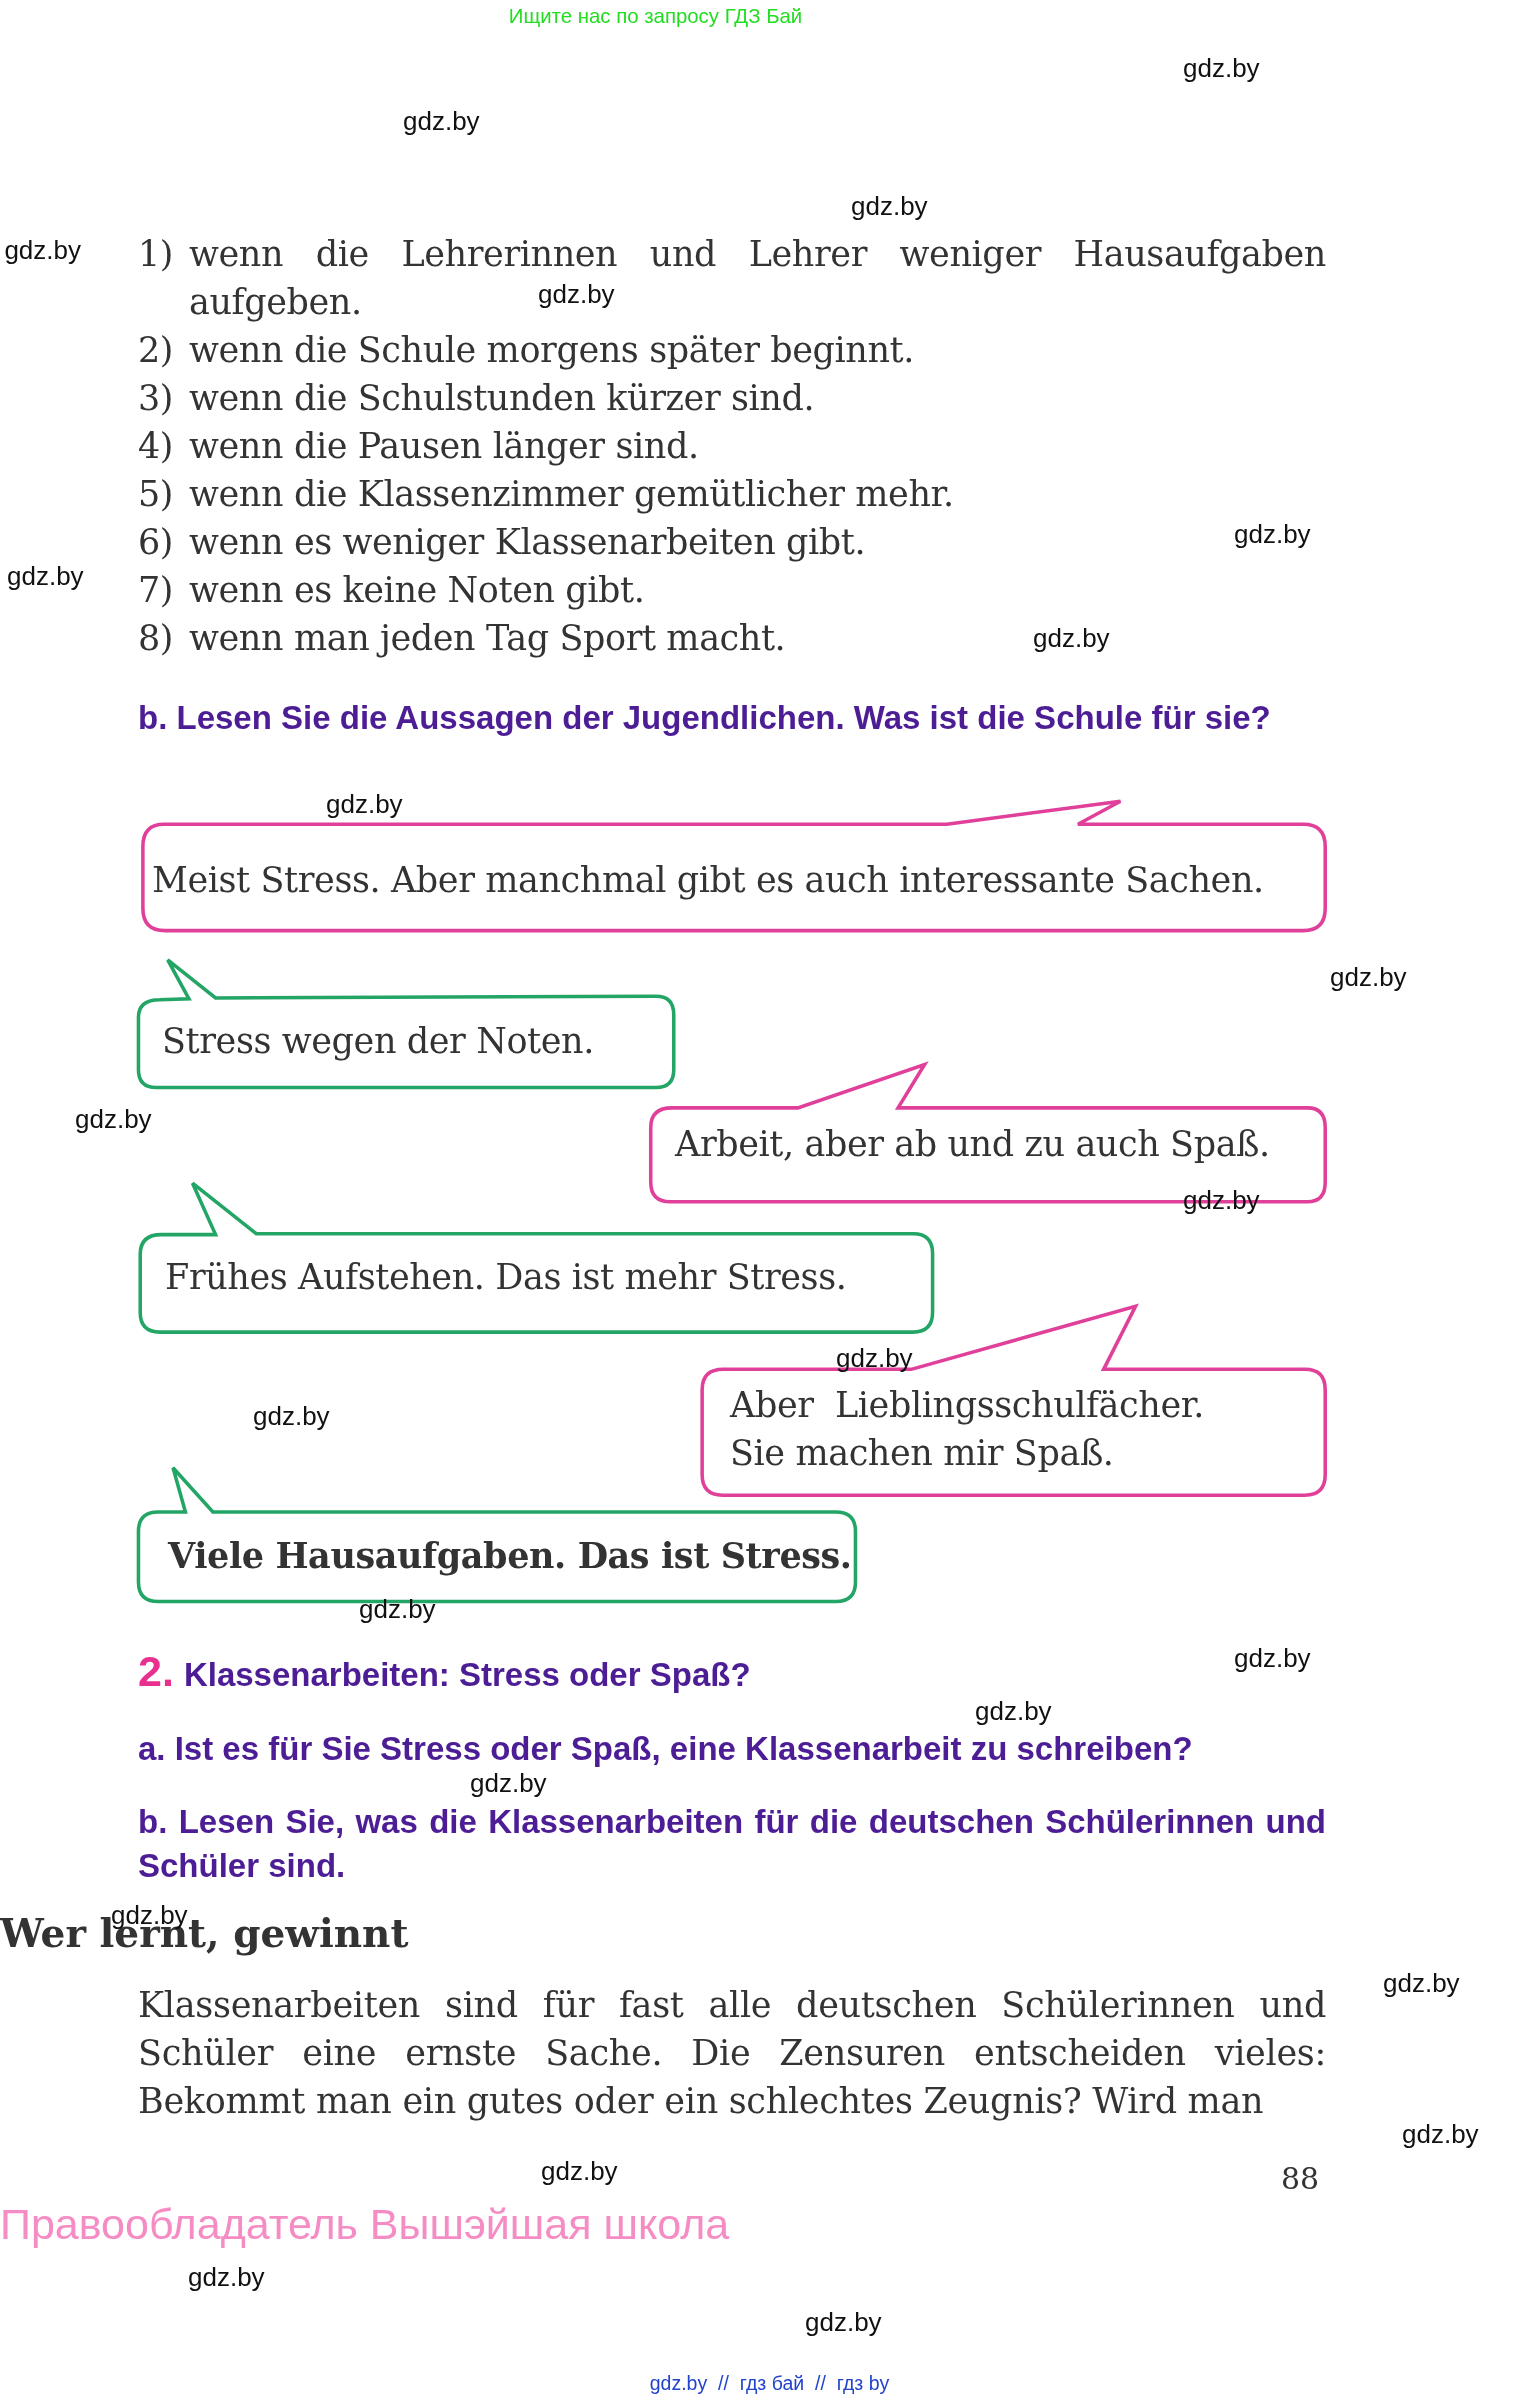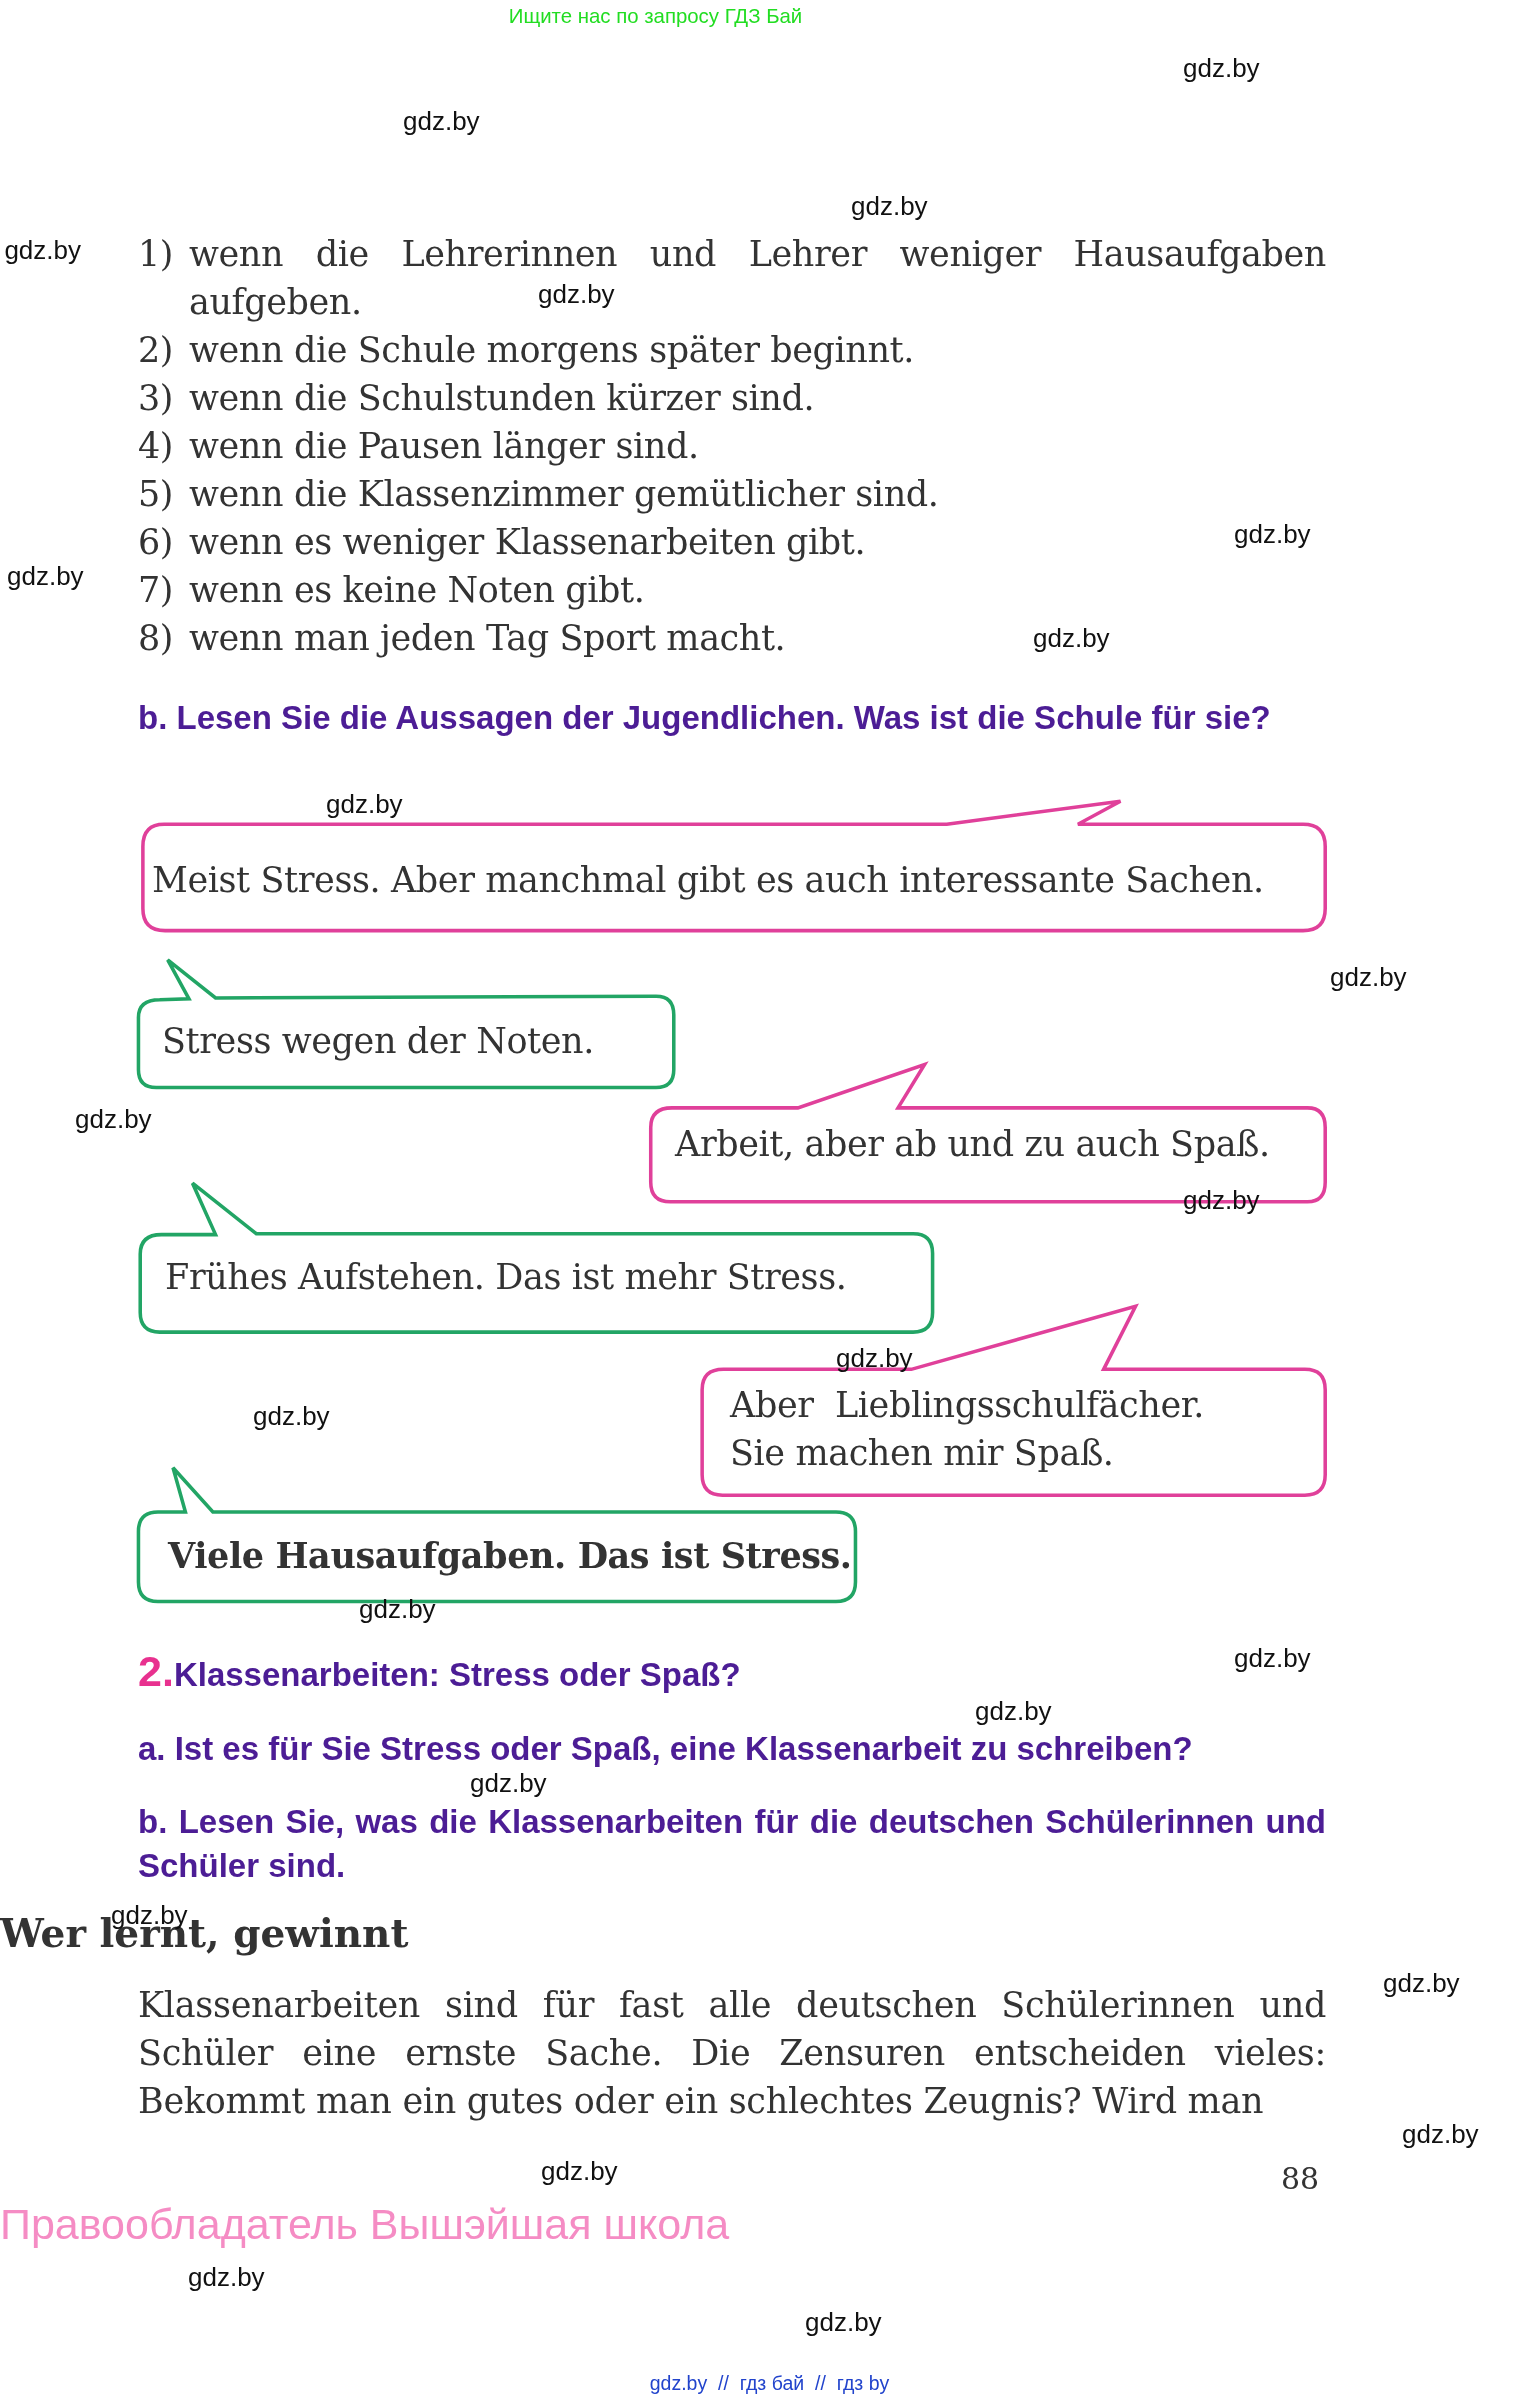--- a/index.html
+++ b/index.html
@@ -67,21 +67,21 @@
   <div class="item">
       <span class="num">3)</span>
       <span class="txt">wenn die Schulstunden kürzer sind.</span>
     </div>
   <div class="item">
       <span class="num">4)</span>
       <span class="txt">wenn die Pausen länger sind.</span>
     </div>
   <div class="item">
       <span class="num">5)</span>
-      <span class="txt">wenn die Klassenzimmer gemütlicher sind.</span>
+      <span class="txt">wenn die Klassenzimmer gemütlicher mehr.</span>
     </div>
   <div class="item">
       <span class="num">6)</span>
       <span class="txt">wenn es weniger Klassenarbeiten gibt.</span>
     </div>
   <div class="item">
       <span class="num">7)</span>
       <span class="txt">wenn es keine Noten gibt.</span>
     </div>
   <div class="item">
@@ -104,21 +104,21 @@
 <div class="abs btext serif" style="left:152px; top:860px;">Meist Stress. Aber manchmal gibt es auch interessante Sachen.</div>
 <div class="abs btext serif" style="left:162px; top:1021px;">Stress wegen der Noten.</div>
 <div class="abs btext serif" style="left:675px; top:1124px;">Arbeit, aber ab und zu auch Spaß.</div>
 <div class="abs btext serif" style="left:165px; top:1257px;">Frühes Aufstehen. Das ist mehr Stress.</div>
 <div class="abs btext serif" style="left:730px; top:1385px; white-space:pre;">Aber  Lieblingsschulfächer.</div>
 <div class="abs btext serif" style="left:730px; top:1433px;">Sie machen mir Spaß.</div>
 <div class="abs btext serif" style="left:168px; top:1535px;font-weight:bold;">Viele Hausaufgaben. Das ist Stress.</div>
 
 <div class="abs sans" style="left:138px; top:1647px; display:flex; align-items:baseline;">
   <span class="h-num">2.</span>
-  <span class="task" style="margin-left:0;">Klassenarbeiten: Stress oder Spaß?</span>
+  <span class="task" style="margin-left:10px;">Klassenarbeiten: Stress oder Spaß?</span>
 </div>
 
 <div class="abs task sans" style="left:138px; top:1727px; width:1188px;">a. Ist es für Sie Stress oder Spaß, eine Klassenarbeit zu schreiben?</div>
 <div class="abs task sans" style="left:138px; top:1800px; width:1188px; text-align:justify; text-align-last:left;">b. Lesen Sie, was die Klassenarbeiten für die deutschen Schülerinnen und Schüler sind.</div>
 
 <div class="abs title serif">Wer lernt, gewinnt</div>
 <div class="abs para serif">Klassenarbeiten sind für fast alle deutschen Schülerinnen und Schüler eine ernste Sache. Die Zensuren entscheiden vieles: Bekommt man ein gutes oder ein schlechtes Zeugnis? Wird man</div>
 
 <div class="abs pagenum serif">88</div>
 <div class="abs owner sans">Правообладатель Вышэйшая школа</div>

